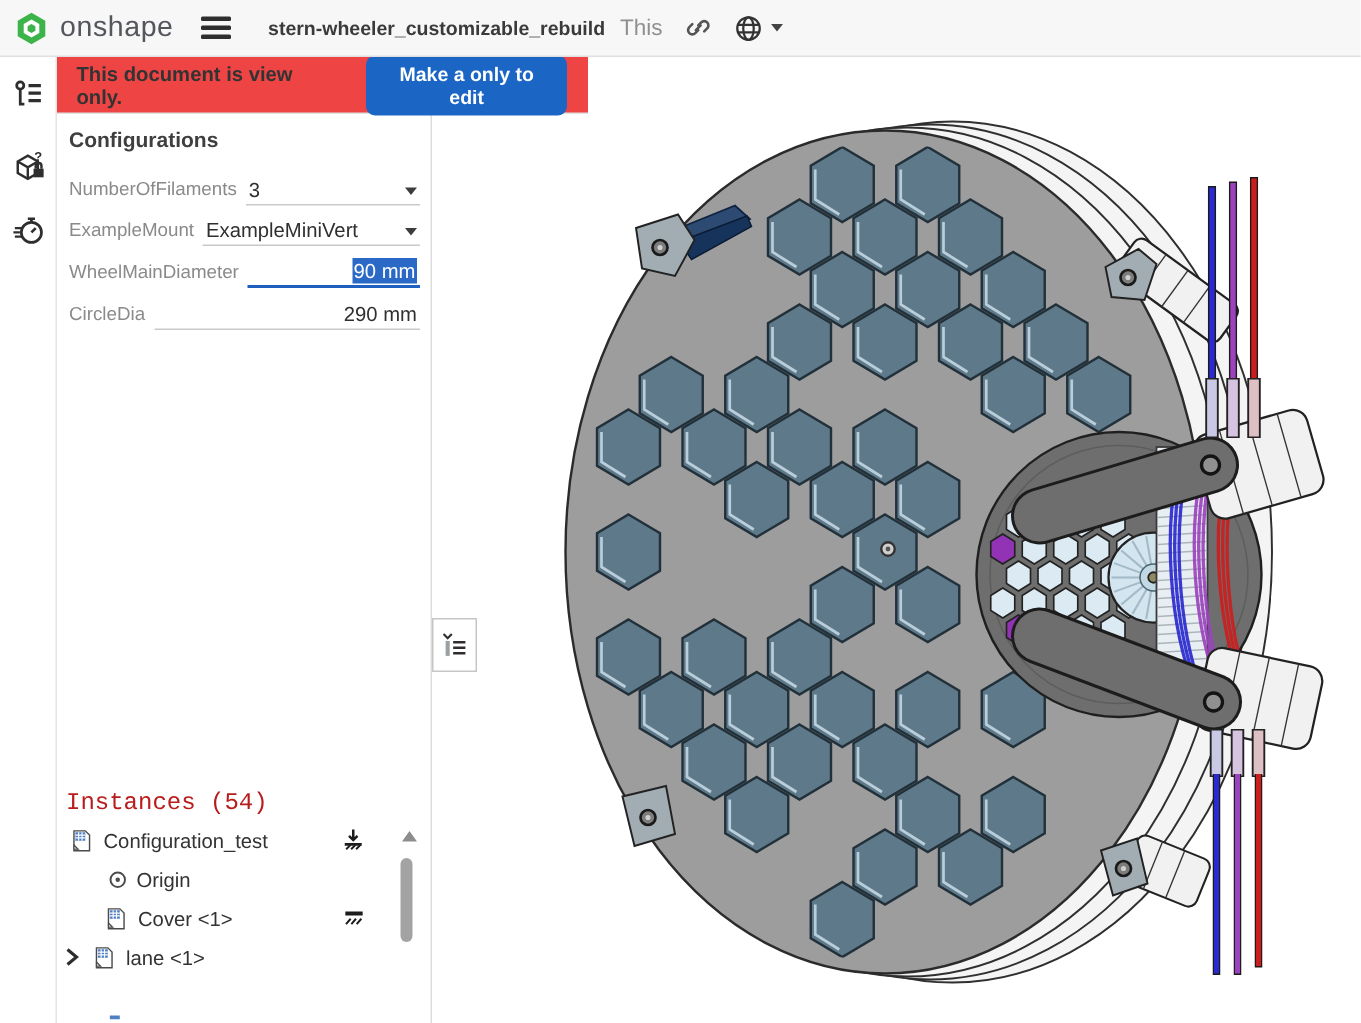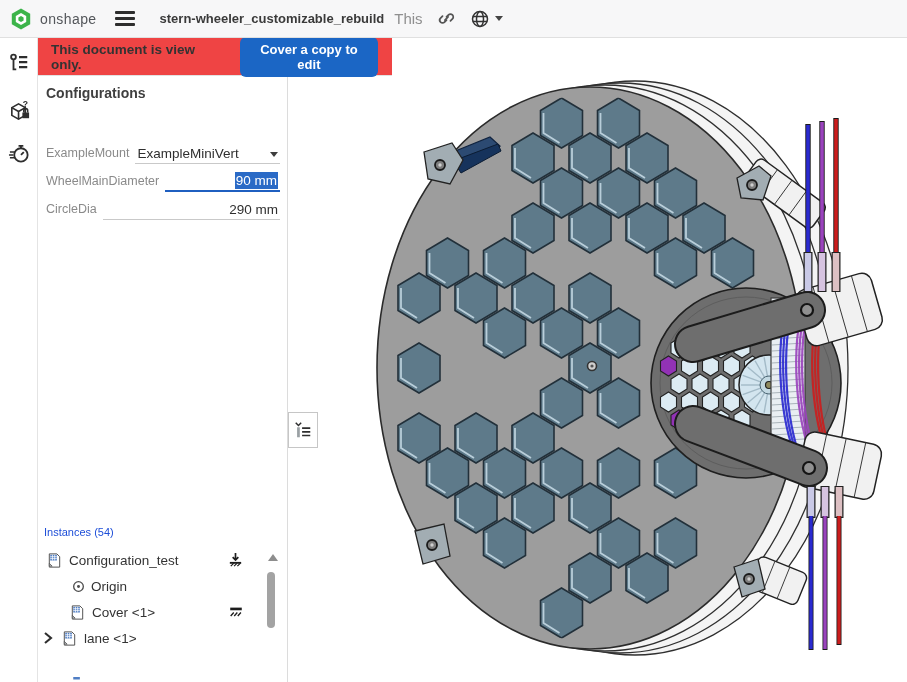--- a/index.html
+++ b/index.html
@@ -4,21 +4,21 @@
 <style>
   * { margin:0; padding:0; box-sizing:border-box; }
   html,body { width:907px; height:682px; overflow:hidden; background:#fff;
               font-family:"Liberation Sans", sans-serif; }
 
   
   #topbar { position:absolute; left:0; top:0; width:907px; height:38px;
             background:#f7f7f8; border-bottom:1px solid #e0e0e0;
             display:flex; align-items:center; z-index:20; }
   #logo { display:flex; align-items:center; gap:7px; padding:0 10px 0 9px; }
-  #brand-text { font-size:14px; color:#53565a; letter-spacing:.4px; }
+  #brand-text { font-size:19px; color:#53565a; letter-spacing:.4px; }
   #hamburger { width:20px; height:15px; display:flex; flex-direction:column;
                justify-content:space-between; margin:0 11px 0 8px; cursor:pointer; }
   #hamburger span { height:3px; background:#2e2e2e; border-radius:1px; }
   #doc-title { font-size:13px; font-weight:bold; color:#3a3a3a; margin-left:14px; white-space:nowrap; }
   #workspace { font-size:15px; color:#8f8f8f; margin-left:10px; }
   .tb-icon { margin-left:14px; display:flex; align-items:center; color:#444; }
   .caret { width:0; height:0; border-left:4px solid transparent; border-right:4px solid transparent;
            border-top:5px solid #444; display:inline-block; margin-left:5px; }
 
   
@@ -52,21 +52,21 @@
   .cfg-caret { width:0; height:0; border-left:4.5px solid transparent; border-right:4.5px solid transparent;
                border-top:5.5px solid #3d3d3d; margin-bottom:4px; }
 
   
   #filter-row { position:absolute; left:8px; top:451px; width:234px; height:28px;
                 display:flex; align-items:center; }
   #filter-input { width:168px; height:27px; border:1px solid #c9c9c9; border-radius:3px;
                   font-style:italic; font-size:13px; color:#555; padding:0 8px; margin-left:8px;
                   font-family:"Liberation Sans", sans-serif; }
   #filter-input::placeholder { color:#9a9a9a; }
-  #instances-header { position:absolute; left:6px; top:488px; font-size:11px; color:#1d4ed8; }
+  #instances-header { position:absolute; left:6px; top:488px; font-size:16px; color:#b91c1c;font-family:Liberation Mono, monospace; }
   .tree-row { position:absolute; left:0; width:240px; height:26px; display:flex; align-items:center;
               font-size:13.5px; color:#333; cursor:default; }
   .tree-label { margin-left:6px; white-space:nowrap; }
   .chev { margin-left:5px; width:12px; display:flex; }
   .row-right { margin-left:auto; margin-right:34px; display:flex; }
 
   
   #scroll-up { position:absolute; left:230px; top:516px; width:0; height:0;
                border-left:5px solid transparent; border-right:5px solid transparent;
                border-bottom:7px solid #8d8d8d; }
@@ -140,26 +140,33 @@
       <circle cx="13.5" cy="13.5" r="7"></circle>
         <path d="M13.5 13.5 l3-3"></path>
       <path d="M11 4 h5 M13.5 4 v2.5"></path>
         <path d="M2 10.5 h5 M1 13.5 h4.5 M2 16.5 h5" stroke-width="1.6"></path>
     </svg>
   </div>
 </div>
 
 <div id="viewbar">
   <span id="viewonly-text">This document is view only.</span>
-  <button id="copy-btn">Cover a copy to edit</button>
+  <button id="copy-btn">Make a only to edit</button>
 </div>
 
 <div id="panel">
   <div id="cfg-header">Configurations</div>
 
+  <div class="cfg-row" style="top:73px">
+    <span class="cfg-label">NumberOfFilaments</span>
+    <span class="cfg-field">
+      <span class="cfg-value">3</span>
+      <span class="cfg-caret"></span>
+    </span>
+  </div>
 
   <div class="cfg-row" style="top:100px">
     <span class="cfg-label">ExampleMount</span>
     <span class="cfg-field">
       <span class="cfg-value">ExampleMiniVert</span>
       <span class="cfg-caret"></span>
     </span>
   </div>
 
   <div class="cfg-row" style="top:128px">

